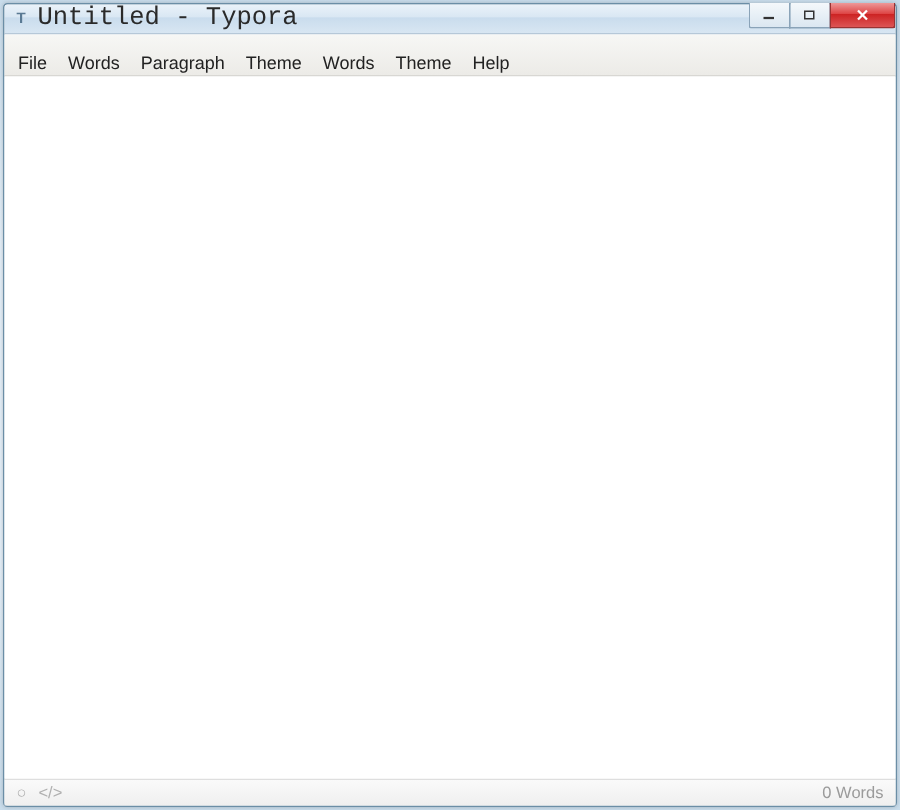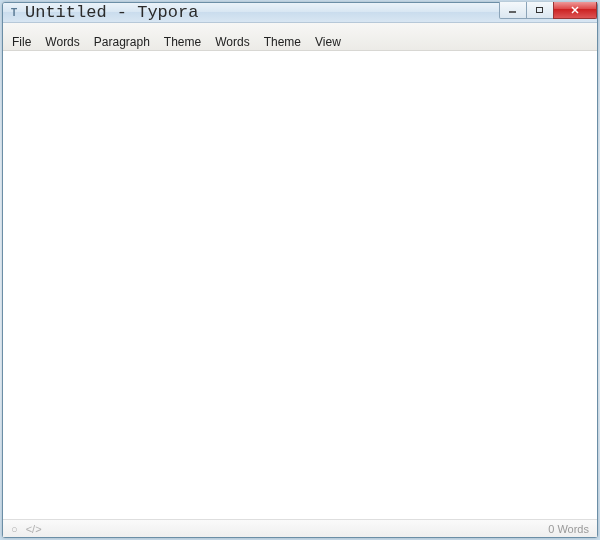--- a/index.html
+++ b/index.html
@@ -157,21 +157,21 @@
     </div>
   </div>
 
   <div class="menubar">
     <span class="menu-item">File</span>
     <span class="menu-item">Words</span>
     <span class="menu-item">Paragraph</span>
     <span class="menu-item">Theme</span>
     <span class="menu-item">Words</span>
     <span class="menu-item">Theme</span>
-    <span class="menu-item">View</span>
+    <span class="menu-item">Help</span>
   </div>
 
   <div class="editor"></div>
 
   <div class="statusbar">
     <div class="status-left">
       <span class="ico">○</span>
       <span class="ico">&lt;/&gt;</span>
     </div>
     <div class="status-right">0 Words</div>

